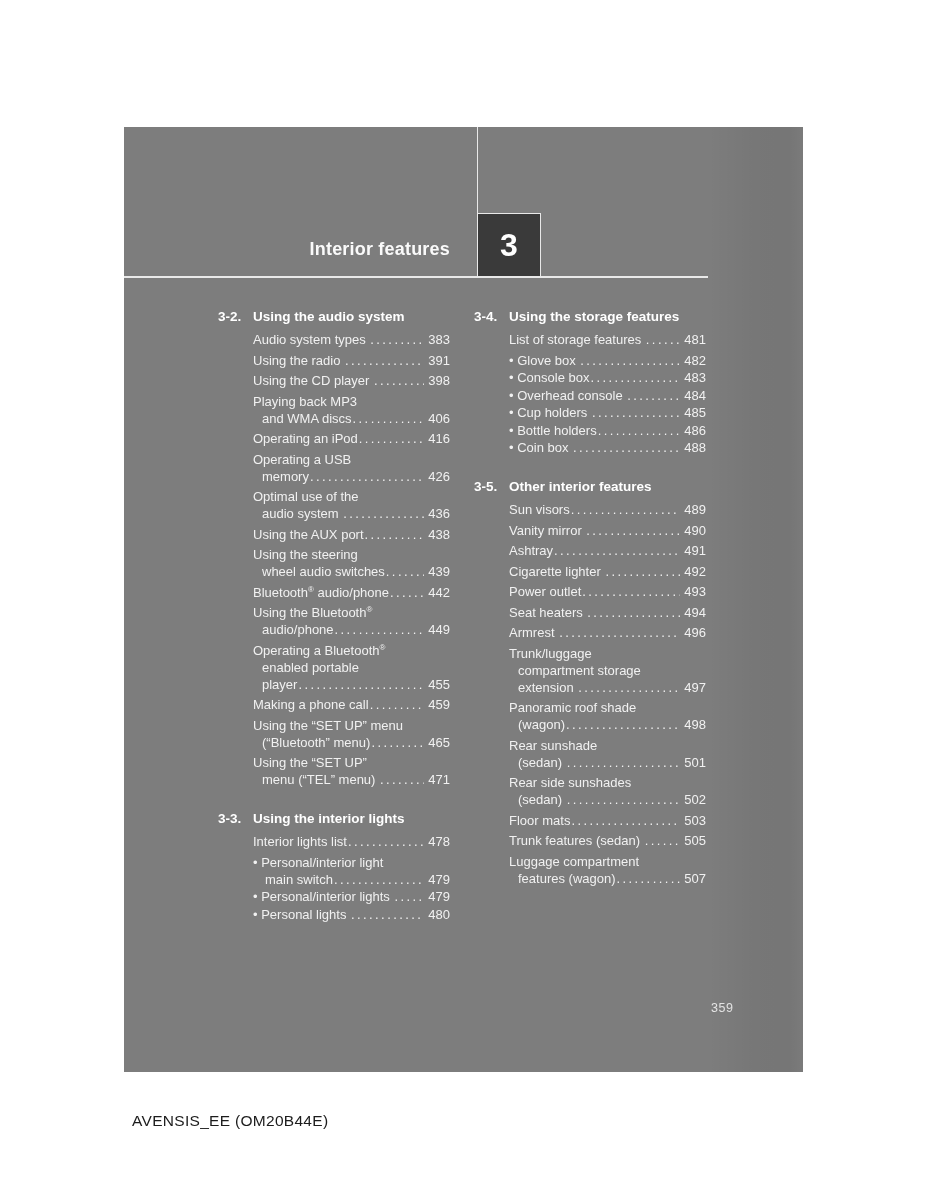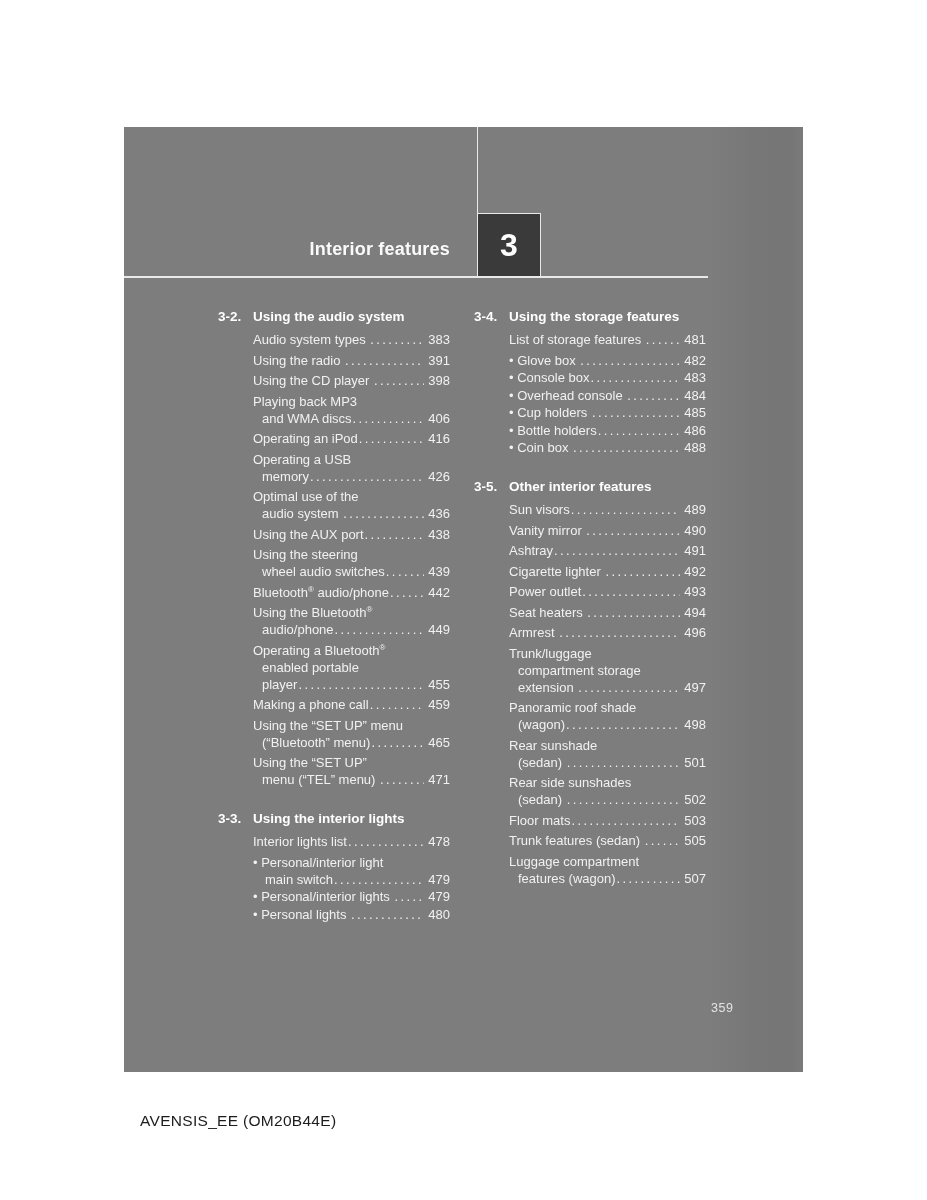--- a/index.html
+++ b/index.html
@@ -77,21 +77,21 @@
   .leader::after{
     content:"....................................................................................................";
     letter-spacing:2.4px;
   }
   .pg{flex:none;white-space:pre;}
   .page-number{
     position:absolute;left:587px;top:874px;width:50px;
     color:#e6e6e6;font-size:12.5px;letter-spacing:0.5px;
   }
   .footer{
-    position:absolute;left:140px;top:1112px;
+    position:absolute;left:132px;top:1112px;
     color:var(--footer-text);font-size:15.5px;letter-spacing:0.3px;
   }
 </style>
 </head>
 <body>
 
 <div class="sheet">
   <div class="header-vline"></div>
   <div class="header-title">Interior features</div>
   <div class="chapter-box">

